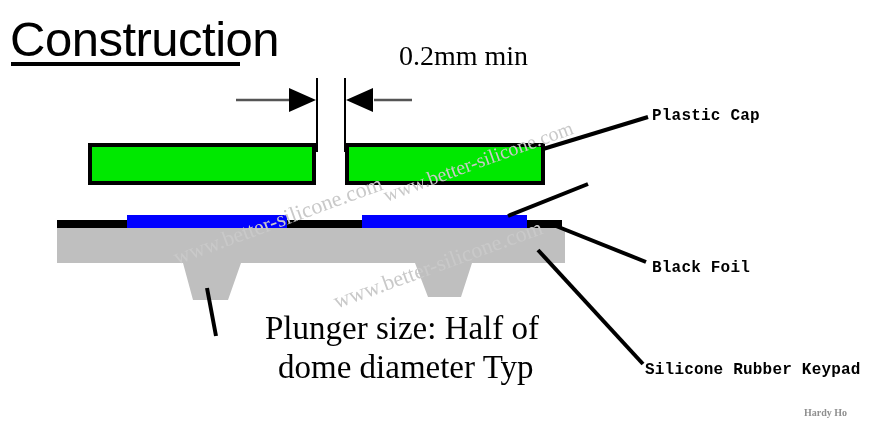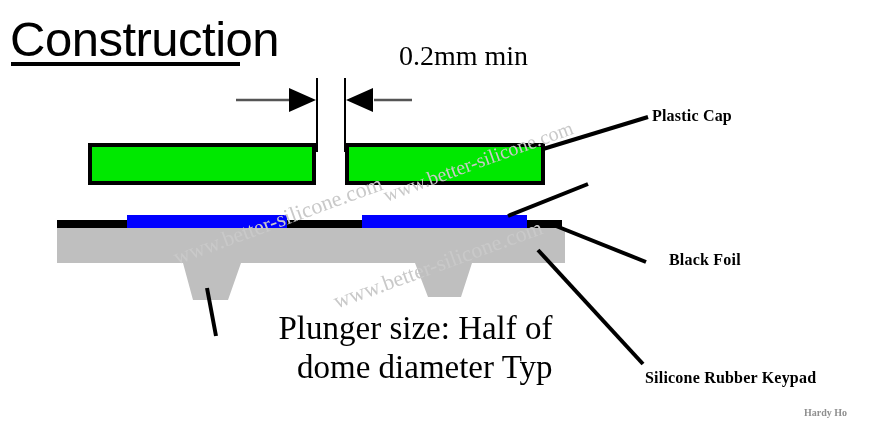--- a/index.html
+++ b/index.html
@@ -51,36 +51,36 @@
   }
   #glue-label {
     left: 592px;
     top: 169px;
     font-size: 31px;
   }
   #plunger-note {
     left: 265px;
     top: 311px;
     font-size: 33px;
-    text-align: right;
+    text-align: left;
   }
   #plunger-note .l2 {
     display: block;
-    margin-left: 32px;
+    margin-left: 13px;
     margin-top: 4px;
   }
   .callout {
-    font-family: Liberation Serif, serif;
+    font-family: Liberation Mono, monospace;
     font-weight: bold;
     font-size: 16px;
     letter-spacing: 0.2px;
   }
   #label-plastic-cap { left: 652px; top: 108px; }
-  #label-black-foil { left: 652px; top: 252px; margin-left: 17px; }
-  #label-silicone-keypad { left: 645px; top: 370px; }
+  #label-black-foil { left: 652px; top: 260px; }
+  #label-silicone-keypad { left: 645px; top: 362px; }
   #signature {
     left: 804px;
     top: 408px;
     font-family: "Liberation Serif", serif;
     font-weight: bold;
     font-size: 10px;
     color: #8f8f8f;
   }
   .watermark {
     position: absolute;

